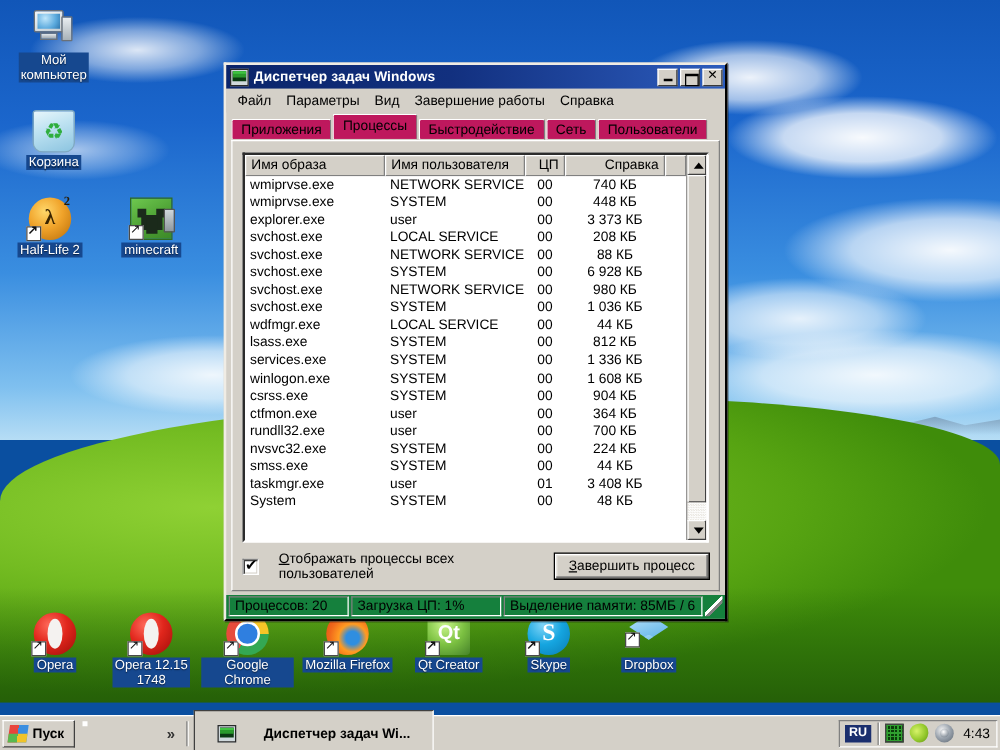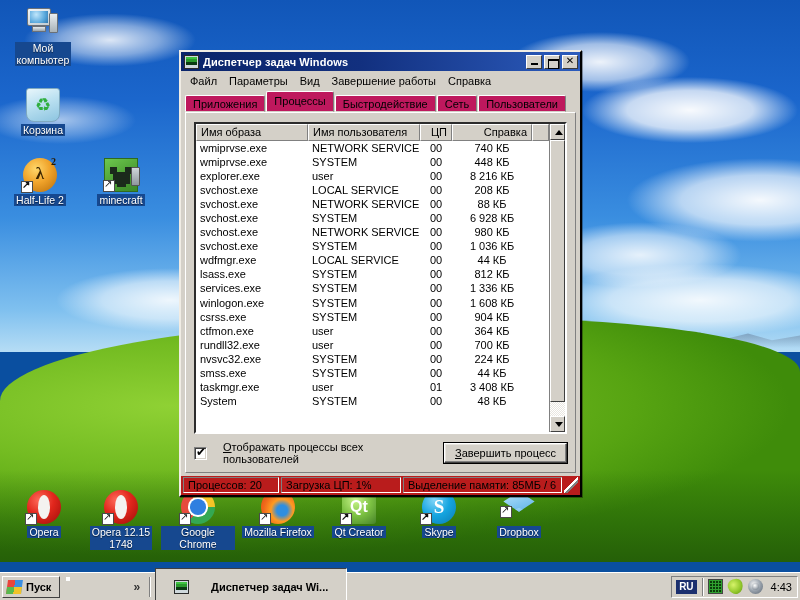--- a/index.html
+++ b/index.html
@@ -223,21 +223,21 @@
     padding: 3px 10px; font-size: 11px; background: #d4d0c8;
     border: 1px solid; border-color: #fff #404040 #404040 #fff;
     box-shadow: inset -1px -1px 0 #808080, inset 1px 1px 0 #e8e5df;
     cursor: default; white-space: nowrap; color: #000;
     outline: 1px solid #000; outline-offset: 0px;
   }
   .btn u { text-decoration: underline; }
 
   .statusbar {
     flex: none; height: 19px; display: flex; align-items: stretch;
-    padding: 1px 2px 2px 2px; gap: 2px; background: #b91c1c;
+    padding: 1px 2px 2px 2px; gap: 2px; background: #15803d;
   }
   .sp {
     font-size: 11px; line-height: 14px; padding: 0 4px;
     border: 1px solid; border-color: #808080 #fff #fff #808080;
     white-space: nowrap; overflow: hidden; color: #000;
   }
   .sp1 { width: 96px; flex: none; }
   .sp2 { width: 120px; flex: none; }
   .sp3 { flex: 1; }
   .grip {
@@ -584,21 +584,21 @@
                   <span class="cell c-img">wmiprvse.exe</span>
                   <span class="cell c-user">SYSTEM</span>
                   <span class="cell c-cpu num">00</span>
                   <span class="cell c-mem num">448 КБ</span>
                   <span class="cell c-pad"></span>
                 </div>
                 <div class="row">
                   <span class="cell c-img">explorer.exe</span>
                   <span class="cell c-user">user</span>
                   <span class="cell c-cpu num">00</span>
-                  <span class="cell c-mem num">8 216 КБ</span>
+                  <span class="cell c-mem num">3 373 КБ</span>
                   <span class="cell c-pad"></span>
                 </div>
                 <div class="row">
                   <span class="cell c-img">svchost.exe</span>
                   <span class="cell c-user">LOCAL SERVICE</span>
                   <span class="cell c-cpu num">00</span>
                   <span class="cell c-mem num">208 КБ</span>
                   <span class="cell c-pad"></span>
                 </div>
                 <div class="row">

